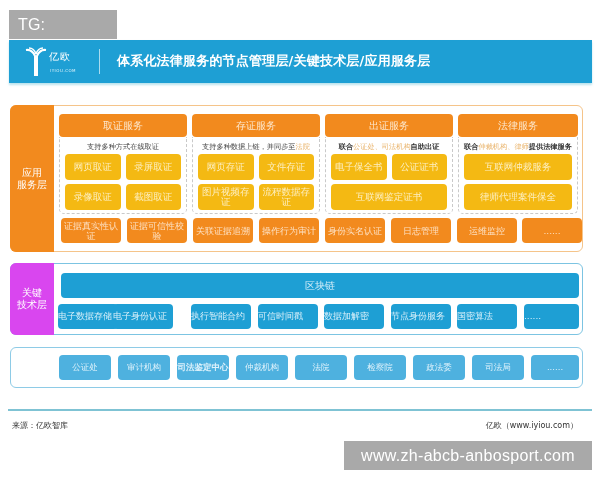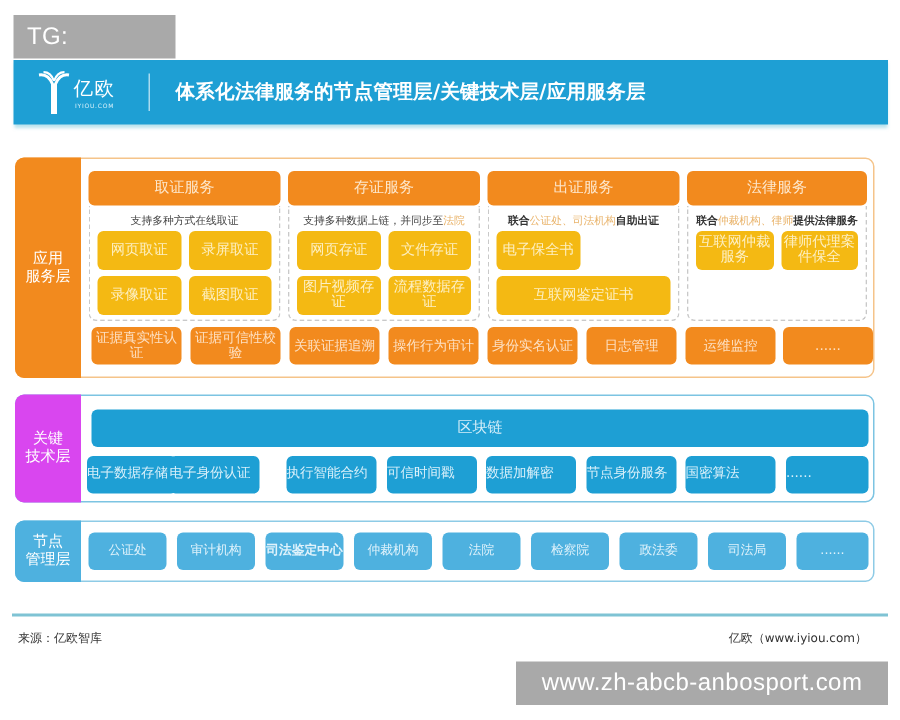--- a/index.html
+++ b/index.html
@@ -5,21 +5,21 @@
   * { box-sizing: border-box; margin: 0; padding: 0; }
   html, body { width: 600px; height: 480px; background: #ffffff; overflow: hidden; }
   body { position: relative; font-family: "DejaVu Sans", "Liberation Sans", sans-serif; }
 
   .wm-top { position: absolute; left: 9px; top: 10px; width: 108px; height: 29px; background: #a9a9a9; color: #fff; font-family: "Liberation Sans", sans-serif; font-size: 16px; line-height: 29px; padding-left: 9px; letter-spacing: 0.2px; }
   .wm-bottom { position: absolute; left: 344px; top: 441px; width: 248px; height: 29px; background: #a9a9a9; color: #fff; font-family: "Liberation Sans", sans-serif; font-size: 16px; line-height: 29px; text-align: center; letter-spacing: 0.3px; }
 
   .header { position: absolute; left: 9px; top: 40px; width: 583px; height: 43px; background: #1e9fd4; box-shadow: 0 2px 2px rgba(120,200,220,0.5); }
   .logo { position: absolute; left: 16px; top: 7px; width: 66px; height: 30px; }
   .logo-mark { position: absolute; left: 0; top: 0; width: 22px; height: 30px; }
-  .logo-text { position: absolute; left: 24px; top: 3px; color: #fff; font-size: 13px; letter-spacing: 1px; }
+  .logo-text { position: absolute; left: 24px; top: 3px; color: #fff; font-size: 10px; letter-spacing: 1px; }
   .logo-sub { position: absolute; left: 25px; top: 21px; color: #d6f0fa; font-size: 4px; letter-spacing: 0.5px; }
   .logo-divider { position: absolute; left: 90px; top: 9px; width: 1px; height: 25px; background: #a9dbef; }
   .header-title { position: absolute; left: 108px; top: 12px; color: #fff; font-size: 13px; font-weight: bold; letter-spacing: 0.2px; }
 
   .layer { position: absolute; left: 10px; width: 573px; border-radius: 6px; background: #fff; }
   .layer-label { position: absolute; left: 0; top: 0; bottom: 0; width: 44px; border-radius: 6px 0 0 6px; color: #fff; font-size: 10px; text-align: center; display: flex; align-items: center; justify-content: center; line-height: 12px; }
   .app { top: 105px; height: 147px; border: 1.5px solid #f5c48a; }
   .app .layer-label { background: #f28a1e; left: -1px; top: -1px; bottom: -1px; }
   .tech { top: 263px; height: 72px; border: 1.5px solid #7cc4e2; }
   .tech .layer-label { background: #d946ef; left: -1px; top: -1px; bottom: -1px; }
@@ -27,21 +27,21 @@
   .node .layer-label { background: #4eb1df; left: -1px; top: -1px; bottom: -1px; }
 
   .svc { position: absolute; top: 8px; width: 128px; }
   .svc-head { height: 23px; background: #f28a1e; border-radius: 4px; color: #fde7cc; font-size: 10px; text-align: center; line-height: 23px; }
   .svc-body { margin-top: 0; height: 77px; border: 1px dashed #c9c9c9; border-top: none; border-radius: 0 0 5px 5px; padding: 4px 5px 0 5px; }
   .svc-desc { font-size: 7.2px; color: #444; text-align: center; height: 13px; line-height: 11px; white-space: nowrap; }
   .svc-desc .hl { color: #e9b36a; }
   .svc-desc .dk { color: #333; font-weight: bold; }
   .tiles { display: grid; gap: 4px 5px; }
   .tiles.g2 { grid-template-columns: 1fr 1fr; }
-  .tiles.g1 { grid-template-columns: 1fr 1fr; }
+  .tiles.g1 { grid-template-columns: 1fr; }
   .tile { height: 26px; background: #f4b913; border-radius: 4px; color: #fdefc1; font-size: 9.5px; text-align: center; display: flex; align-items: center; justify-content: center; line-height: 10px; padding: 0 2px; }
 
   .bottom-row { position: absolute; top: 112px; height: 25px; width: 60px; background: #f28a1e; border-radius: 4px; color: #fde0c2; font-size: 9px; text-align: center; display: flex; align-items: center; justify-content: center; line-height: 10px; }
 
   .chain { position: absolute; left: 50px; top: 9px; width: 518px; height: 25px; background: #1e9fd4; border-radius: 4px; color: #d5eef9; font-size: 10px; text-align: center; line-height: 25px; }
   .tech-item { position: absolute; top: 40px; height: 25px; width: 60px; background: #1e9fd4; border-radius: 4px; color: #d9f0fa; font-size: 9px; text-align: left; line-height: 25px; white-space: nowrap; }
   .node-item { position: absolute; top: 7px; height: 25px; width: 52px; background: #4eb1df; border-radius: 4px; color: #dff2fb; font-size: 8.5px; text-align: center; display: flex; align-items: center; justify-content: center; line-height: 9.5px; }
 
   .footer-line { position: absolute; left: 8px; top: 409px; width: 584px; height: 1.5px; background: #7fc3d4; }
   .footer-source { position: absolute; left: 12px; top: 420px; font-size: 8px; color: #333; }
@@ -97,20 +97,21 @@
       </div>
     </div>
   </div>
 
   <div class="svc" style="left:314px;">
     <div class="svc-head">出证服务</div>
     <div class="svc-body">
       <div class="svc-desc"><span class="dk">联合</span><span class="hl">公证处、司法机构</span><span class="dk">自助出证</span></div>
       <div class="tiles g2">
         <div class="tile">电子保全书</div>
+        <div class="tile">公证证书</div>
         <div class="tile" style="grid-column: span 2;">互联网鉴定证书</div>
       </div>
     </div>
   </div>
 
   <div class="svc" style="left:447px; width:120px;">
     <div class="svc-head">法律服务</div>
     <div class="svc-body">
       <div class="svc-desc"><span class="dk">联合</span><span class="hl">仲裁机构、律师</span><span class="dk">提供法律服务</span></div>
       <div class="tiles g1">
@@ -139,23 +140,20 @@
   <div class="tech-item" style="left:102px;">电子身份认证</div>
   <div class="tech-item" style="left:180px;">执行智能合约</div>
   <div class="tech-item" style="left:247px;">可信时间戳</div>
   <div class="tech-item" style="left:313px;">数据加解密</div>
   <div class="tech-item" style="left:380px;">节点身份服务</div>
   <div class="tech-item" style="left:446px;">国密算法</div>
   <div class="tech-item" style="left:513px; width:55px;">......</div>
 </div>
 
 <div class="layer node">
-  <div class="layer-label">
-    <div><span>节点</span><br><span>管理层</span></div>
-  </div>
   <div class="node-item" style="left:48px;">公证处</div>
   <div class="node-item" style="left:107px;">审计机构</div>
   <div class="node-item" style="left:166px;font-weight:bold;">司法鉴定中心</div>
   <div class="node-item" style="left:225px;">仲裁机构</div>
   <div class="node-item" style="left:284px;">法院</div>
   <div class="node-item" style="left:343px;">检察院</div>
   <div class="node-item" style="left:402px;">政法委</div>
   <div class="node-item" style="left:461px;">司法局</div>
   <div class="node-item" style="left:520px; width:48px;">......</div>
 </div>

